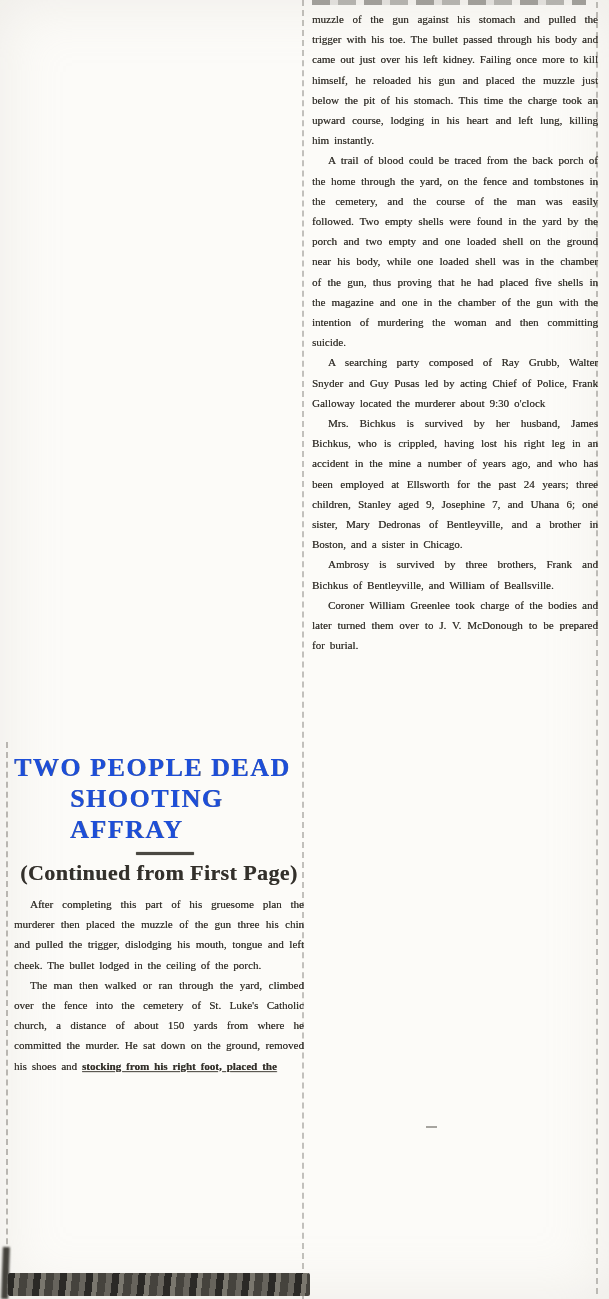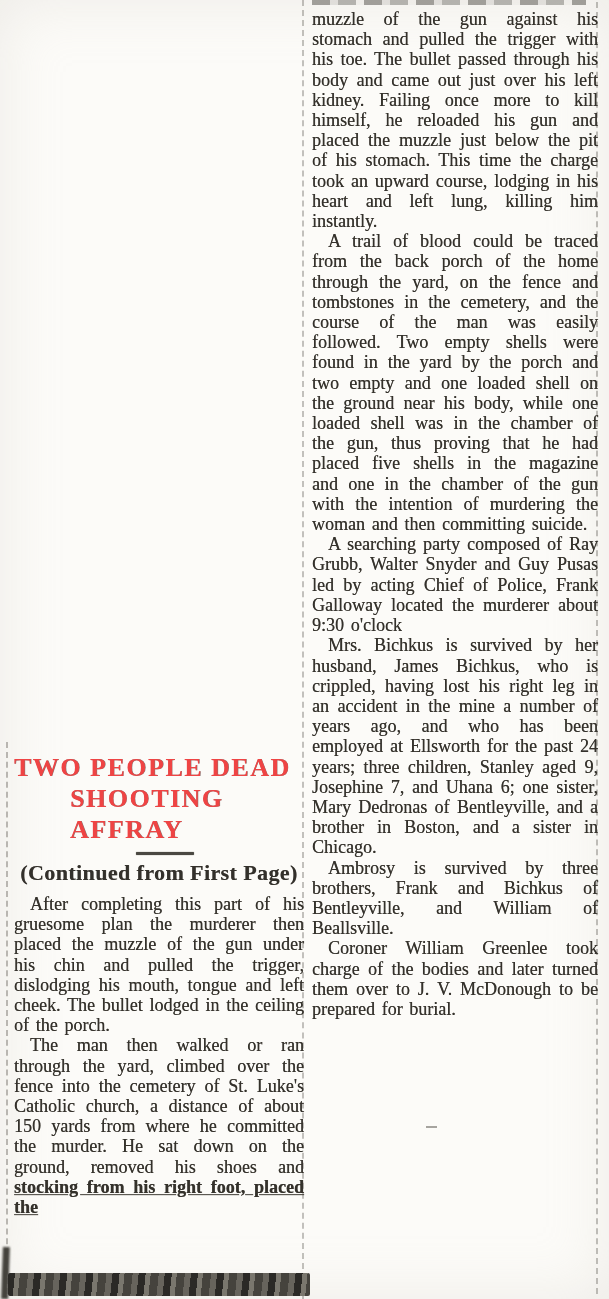--- a/index.html
+++ b/index.html
@@ -10,39 +10,39 @@
   }
   .page {
     position:relative; width:609px; height:1299px; overflow:hidden;
     background:#fcfbf8;
     box-shadow: inset 0 0 60px rgba(205,202,193,.30);
   }
 
   
   .newsbody {
     color:#34312b;
-    font-size:18px;
+    font-size:11px;
     line-height:20.2px;
     text-align:justify;
     word-spacing:2.2px;
     text-shadow:0.2px 0.2px 0.45px rgba(52,49,43,.75);
   }
   .newsbody p { margin:0; text-indent:16px; }
   .newsbody p.cont { text-indent:0; }
 
   .col-right { position:absolute; left:312px; top:9px; width:286px; }
   .col-left  { position:absolute; left:14px;  top:752px; width:290px; }
 
   
   .headline {
     font-weight:bold;
     font-size:26px;
     line-height:31px;
     letter-spacing:1.5px;
-    color:#ef4444;
+    color:#1d4ed8;
     text-shadow:0.4px 0.4px 0.6px rgba(44,42,38,.6);
   }
   .headline .line2 { display:block; margin-left:56px; }
   .head-rule {
     width:58px; height:3px; background:#4a4842;
     margin:7px 0 5px 122px; border-radius:1px;
     box-shadow:0 0 1px #4a4842;
   }
   .continued {
     font-weight:bold; font-size:22px; letter-spacing:.4px;
@@ -110,21 +110,21 @@
   </div>
 
   <div class="col-left">
     <div class="headline">
       <span>TWO PEOPLE DEAD</span>
       <span class="line2">SHOOTING AFFRAY</span>
     </div>
     <div class="head-rule"></div>
     <div class="continued">(Continued from First Page)</div>
     <div class="newsbody">
-      <p>After completing this part of his gruesome plan the murderer then placed the muzzle of the gun under his chin and pulled the trigger, dislodging his mouth, tongue and left cheek. The bullet lodged in the ceiling of the porch.</p>
+      <p>After completing this part of his gruesome plan the murderer then placed the muzzle of the gun three his chin and pulled the trigger, dislodging his mouth, tongue and left cheek. The bullet lodged in the ceiling of the porch.</p>
       <p>
         <span>The man then walked or ran through the yard, climbed over the fence into the cemetery of St. Luke's Catholic church, a distance of about 150 yards from where he committed the murder. He sat down on the ground, removed his shoes and</span>
         <span class="smudged-tail">stocking from his right foot, placed the</span>
       </p>
     </div>
   </div>
 
   <div class="corner-streak"></div>
   <div class="bottom-smudge"></div>
 

